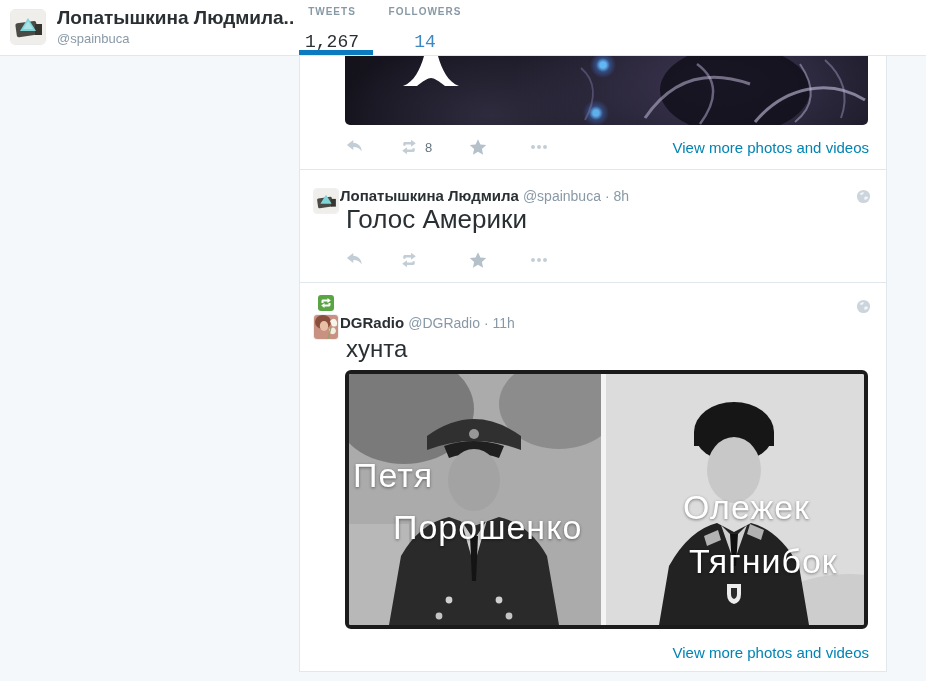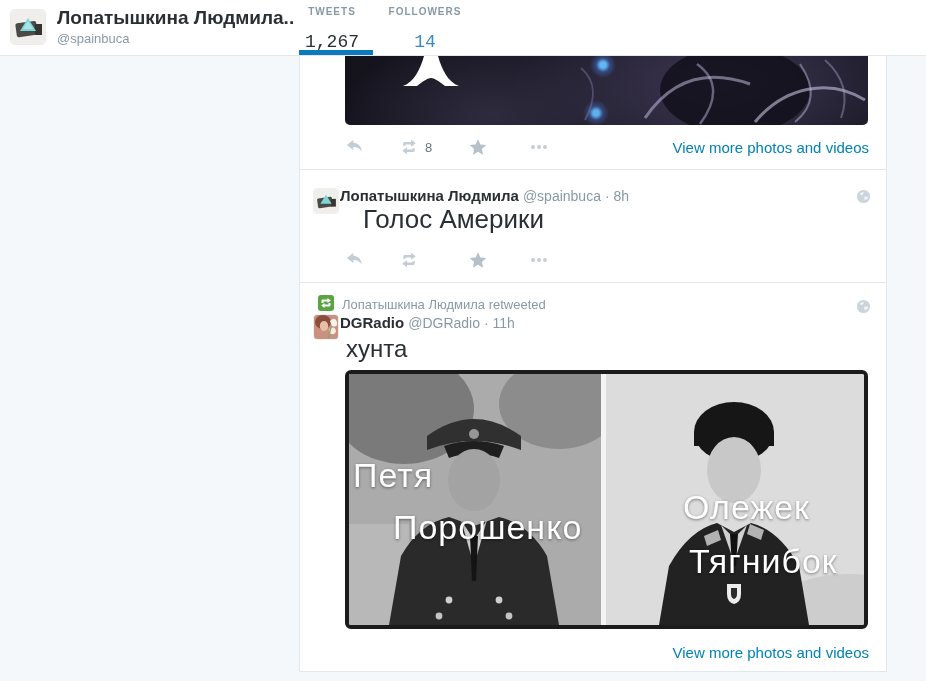--- a/index.html
+++ b/index.html
@@ -187,21 +187,21 @@
     <div class="name-row" style="top:17px;">
       <span class="author">Лопатышкина Людмила</span><span class="handle">@spainbuca</span><span class="time">· 8h</span>
     </div>
     <span class="globe" style="top:19px;">
       <svg width="15" height="15" viewBox="0 0 16 16">
         <circle cx="8" cy="8" r="7" fill="#ccd5dc"></circle>
         <path d="M4 5 Q6 3 8.5 3.5 Q8 6 5.5 6.5 Q4.5 6 4 5 Z" fill="#f5f8fa" opacity=".95"></path>
         <path d="M9.5 8 Q12 7.5 13 9 Q11.5 12 9 11.5 Q8.5 9.5 9.5 8 Z" fill="#f5f8fa" opacity=".95"></path>
       </svg>
     </span>
-    <div class="tweet-text-big" style="top:34px;margin-left:17px;">Голос Америки</div>
+    <div class="tweet-text-big" style="top:34px;">Голос Америки</div>
     <div class="actions" style="top:81px;width:300px;">
       <span class="act act-reply">
         <svg width="18" height="17" viewBox="0 0 24 22">
             <path class="icon-gray" d="M9.7 2.2 L1.2 9 L9.7 15.8 V11.6 C14.6 11.5 18.3 13.4 21 17.4 C20.6 10.6 16.1 6.3 9.7 6 Z"></path>
           </svg>
       </span>
       <span class="act act-retweet">
         <svg width="20" height="18" viewBox="0 0 24 22">
           <path class="icon-gray" d="M5 9.5 V6.8 C5 5.8 5.8 5 6.8 5 H14.5 V2.2 L20.3 6.4 14.5 10.6 V7.8 H7.8 V9.5 Z"></path>
           <path class="icon-gray" d="M19 12.5 V15.2 C19 16.2 18.2 17 17.2 17 H9.5 V19.8 L3.7 15.6 9.5 11.4 V14.2 H16.2 V12.5 Z"></path>
@@ -223,21 +223,20 @@
   </div>
 
   <div class="card card3">
     <span class="rt-badge">
       <svg width="16" height="16" viewBox="0 0 16 16">
         <rect width="16" height="16" rx="3" fill="#59a544"></rect>
         <path d="M3.5 8 V6 Q3.5 4.6 4.9 4.6 H9.5 V3 L12.8 5.5 9.5 8 V6.4 H5.5 V8 Z" fill="#fff"></path>
         <path d="M12.5 8 V10 Q12.5 11.4 11.1 11.4 H6.5 V13 L3.2 10.5 6.5 8 V9.6 H10.5 V8 Z" fill="#fff"></path>
       </svg>
     </span>
-    <span class="rt-context">Лопатышкина Людмила retweeted</span>
     <span class="globe" style="top:16px;">
       <svg width="15" height="15" viewBox="0 0 16 16">
         <circle cx="8" cy="8" r="7" fill="#ccd5dc"></circle>
         <path d="M4 5 Q6 3 8.5 3.5 Q8 6 5.5 6.5 Q4.5 6 4 5 Z" fill="#f5f8fa" opacity=".95"></path>
         <path d="M9.5 8 Q12 7.5 13 9 Q11.5 12 9 11.5 Q8.5 9.5 9.5 8 Z" fill="#f5f8fa" opacity=".95"></path>
       </svg>
     </span>
 
     <div class="tw-avatar" style="top:32px;">
       <svg width="24" height="24" viewBox="0 0 24 24">

